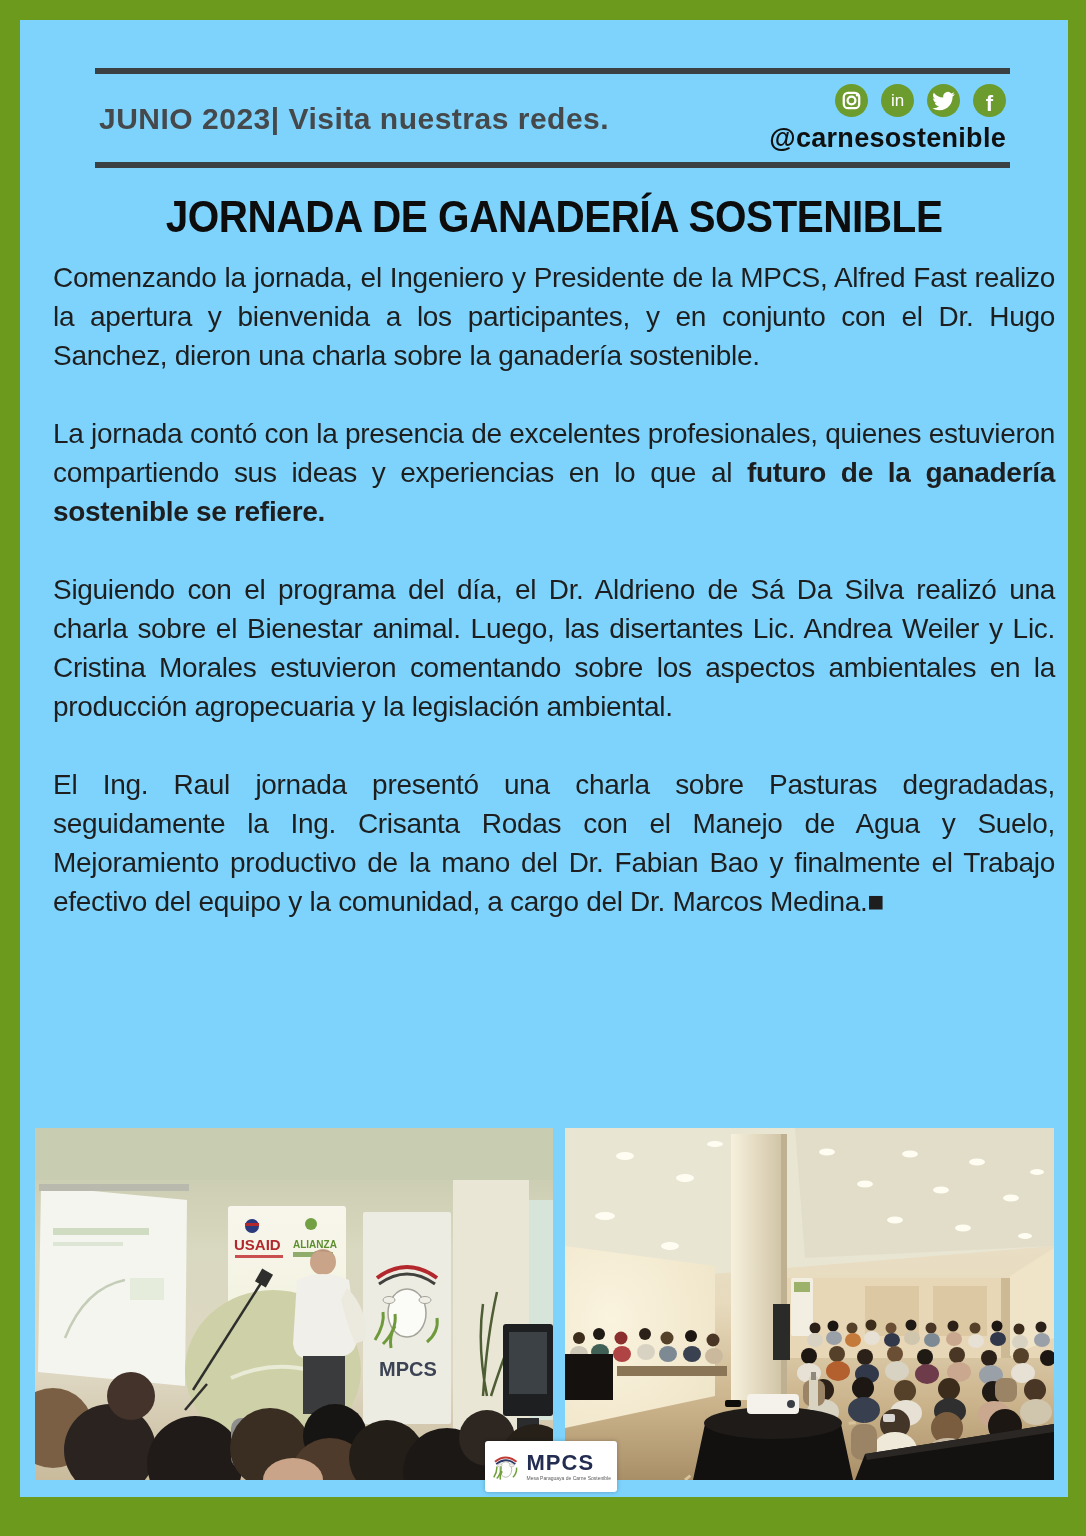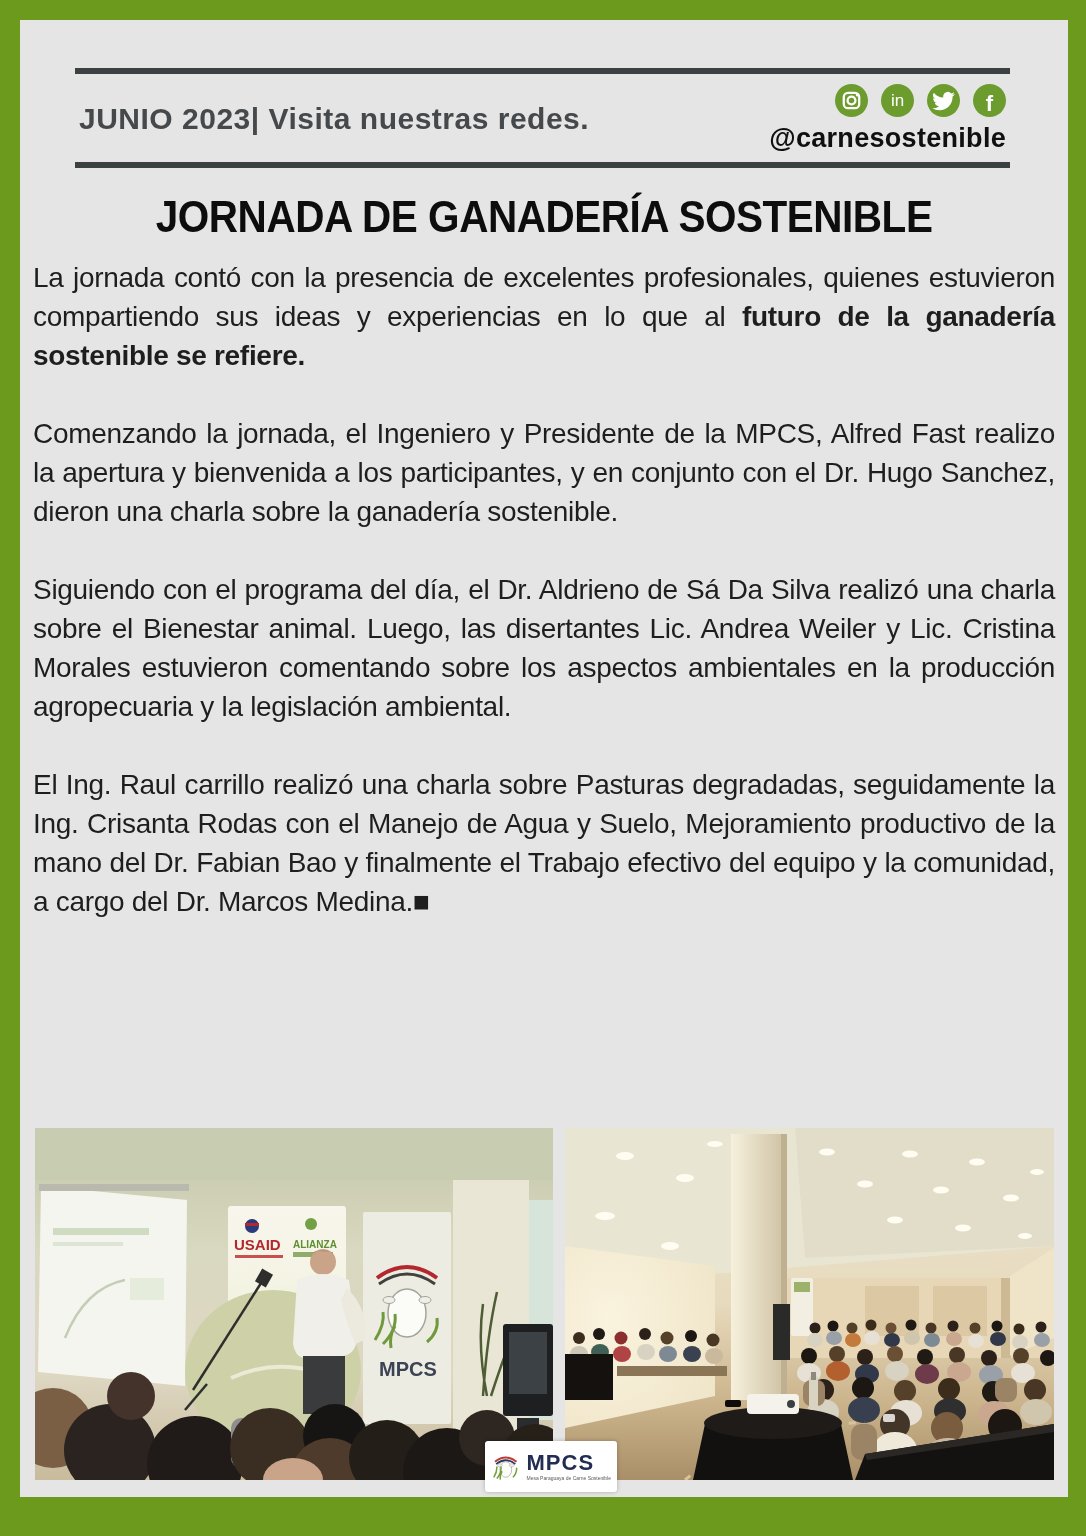--- a/index.html
+++ b/index.html
@@ -5,21 +5,22 @@
   * { box-sizing: border-box; margin: 0; padding: 0; }
   html,body { width:1086px; height:1536px; }
   body {
     font-family: "Liberation Sans", sans-serif;
     background:#6b9a1d;
     position:relative;
     overflow:hidden;
   }
   .page {
     position:absolute; left:20px; top:20px; right:18px; bottom:39px;
-    background:#e5e5e5;
+    background:#7dd3fc;
+    padding-left:20px;
   }
   
   .header-wrap { margin:48px 58px 0 55px; }
   .rule { height:6px; background:#3b4043; }
   .header-row {
     display:flex; justify-content:space-between; align-items:center;
     padding:10px 4px 8px 4px; min-height:78px;
   }
   .issue-line {
     font-size:30px; font-weight:bold; color:#46494c; letter-spacing:.5px;
@@ -109,24 +110,24 @@
     </div>
     <div class="rule"></div>
   </div>
 
 
   <h1 class="article-title">
     <span>JORNADA DE GANADERÍA SOSTENIBLE</span>
   </h1>
 
   <div class="body-copy">
+    <p><span>Comenzando la jornada, el Ingeniero y Presidente de la MPCS, Alfred Fast realizo la apertura y bienvenida a los participantes, y en conjunto con el Dr. Hugo Sanchez, dieron una charla sobre la ganadería sostenible.</span></p>
     <p><span>La jornada contó con la presencia de excelentes profesionales, quienes estuvieron compartiendo sus ideas y experiencias en lo que al </span><b>futuro de la ganadería sostenible se refiere.</b></p>
-    <p><span>Comenzando la jornada, el Ingeniero y Presidente de la MPCS, Alfred Fast realizo la apertura y bienvenida a los participantes, y en conjunto con el Dr. Hugo Sanchez, dieron una charla sobre la ganadería sostenible.</span></p>
     <p><span>Siguiendo con el programa del día, el Dr. Aldrieno de Sá Da Silva realizó una charla sobre el Bienestar animal. Luego, las disertantes Lic. Andrea Weiler y Lic. Cristina Morales estuvieron comentando sobre los aspectos ambientales en la producción agropecuaria y la legislación ambiental.</span></p>
-    <p><span>El Ing. Raul carrillo realizó una charla sobre Pasturas degradadas, seguidamente la Ing. Crisanta Rodas con el Manejo de Agua y Suelo, Mejoramiento productivo de la mano del Dr. Fabian Bao y finalmente el Trabajo efectivo del equipo y la comunidad, a cargo del Dr. Marcos Medina.■</span></p>
+    <p><span>El Ing. Raul jornada presentó una charla sobre Pasturas degradadas, seguidamente la Ing. Crisanta Rodas con el Manejo de Agua y Suelo, Mejoramiento productivo de la mano del Dr. Fabian Bao y finalmente el Trabajo efectivo del equipo y la comunidad, a cargo del Dr. Marcos Medina.■</span></p>
   </div>
 
   <div class="photo-row">
 
     <div class="photo photo-left">
       <svg viewBox="0 0 518 352" preserveAspectRatio="none">
         <defs>
           <linearGradient id="lwall" x1="0" y1="0" x2="0" y2="1">
             <stop offset="0" stop-color="#c3c7aa"></stop>
               <stop offset=".35" stop-color="#d9d8c0"></stop>

